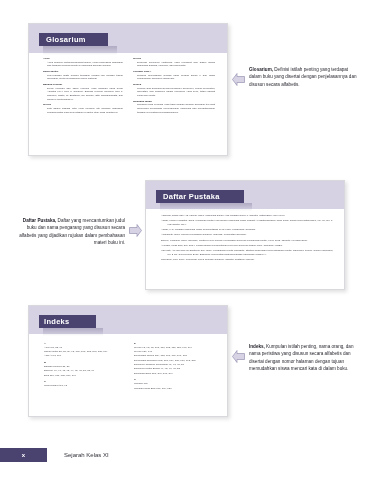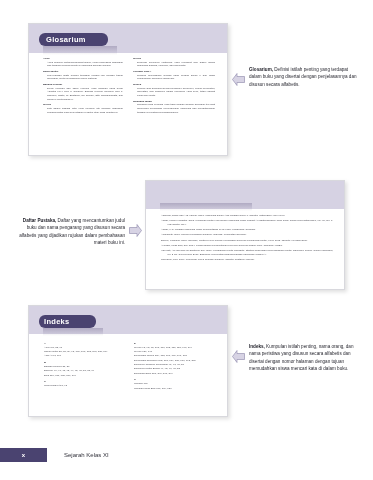--- a/index.html
+++ b/index.html
@@ -33,21 +33,20 @@
   }
   .section-banner {
     position: absolute;
     background: #4a4370;
     color: #ffffff;
     font-weight: bold;
     letter-spacing: 0.3px;
     display: flex;
     align-items: center;
     box-sizing: border-box;
-    border-radius: 6px;
   }
   .banner-shadow {
     position: absolute;
     background: linear-gradient(to bottom, rgba(90,80,120,0.30), rgba(90,80,120,0));
   }
 
   
   .col {
     position: absolute;
     box-sizing: border-box;
@@ -189,20 +188,23 @@
     </svg>
   </span>
   <span class="callout-text align-left">
     <b>Glosarium,</b><span> Definisi istilah penting yang terdapat dalam buku yang disertai dengan penjelasannya dan disusun secara alfabetis.</span>
   </span>
 </div>
 
 <div class="page-card" style="left:145px; top:180px; width:200px; height:110px;">
   <div class="band" style="height:28px;"></div>
   <div class="banner-shadow" style="left:14px; top:22px; width:92px; height:8px;"></div>
+  <div class="section-banner" style="left:10px; top:9px; width:88px; height:13px; padding-left:7px; font-size:7.5px;">
+    <span>Daftar Pustaka</span>
+  </div>
 
   <div class="col" style="left:15px; top:33px; width:172px; font-size:2.5px; line-height:1.45;">
     <div class="biblio-entry">Abdullah, Taufik dan A.B. Lapian. 2013. Indonesia dalam Arus Sejarah Jilid 5-7. Jakarta: Ichtiar Baru Van Hoeve.</div>
     <div class="biblio-entry">Anwar, Khoiru Harisatin. 2013. Kebijakan Politik Luar Negeri Indonesia Masa Kabinet Ali Sastroamidjojo 1953-1955. Jurnal Universitas 2013, Vol. 10, No. 1. Yogyakarta: UNY.</div>
     <div class="biblio-entry">Anwar, H.R. Sejarah Indonesia Masa Pemerintahan 1945-1950. Pangkalan: Grafindo.</div>
     <div class="biblio-entry">Ambarwati. 2013. Pikiran Pendidikan Sukarno. Tegurah: Komunitas Gerakan.</div>
     <div class="biblio-entry">Boomy, Kurnibus. 2000. Sukarno, Pantera 1945 Tupilge Kekuasaan Sebelum Proklamasi Politik, 1945-1965. Jakarta: Yayasan Obor.</div>
     <div class="biblio-entry">Ayodhia, Lulak Eka, dkk. 2014. Pembelajaran Pembentukan Penyelin Sebelum Tahun 1959. Jemabae: UNEJ.</div>
     <div class="biblio-entry">Haryanti, Adi dan Dwi Sri Ekotomo dkk. 2017. Pendidikan Politik Soeharto: Startegi Dukungan Perkembangan Politik Indonesia. Jurnal Hukum Indonesia, Vol. 2 No. 2 November 2017. Bandung: Universitas Singaperbangsa Karawang (UNSIKA).</div>
     <div class="biblio-entry">Soekarno, Lilis. 1959. Kumpulan Karya berjudul Sukarno. Jakarta: Pustaka Hidayah.</div>

